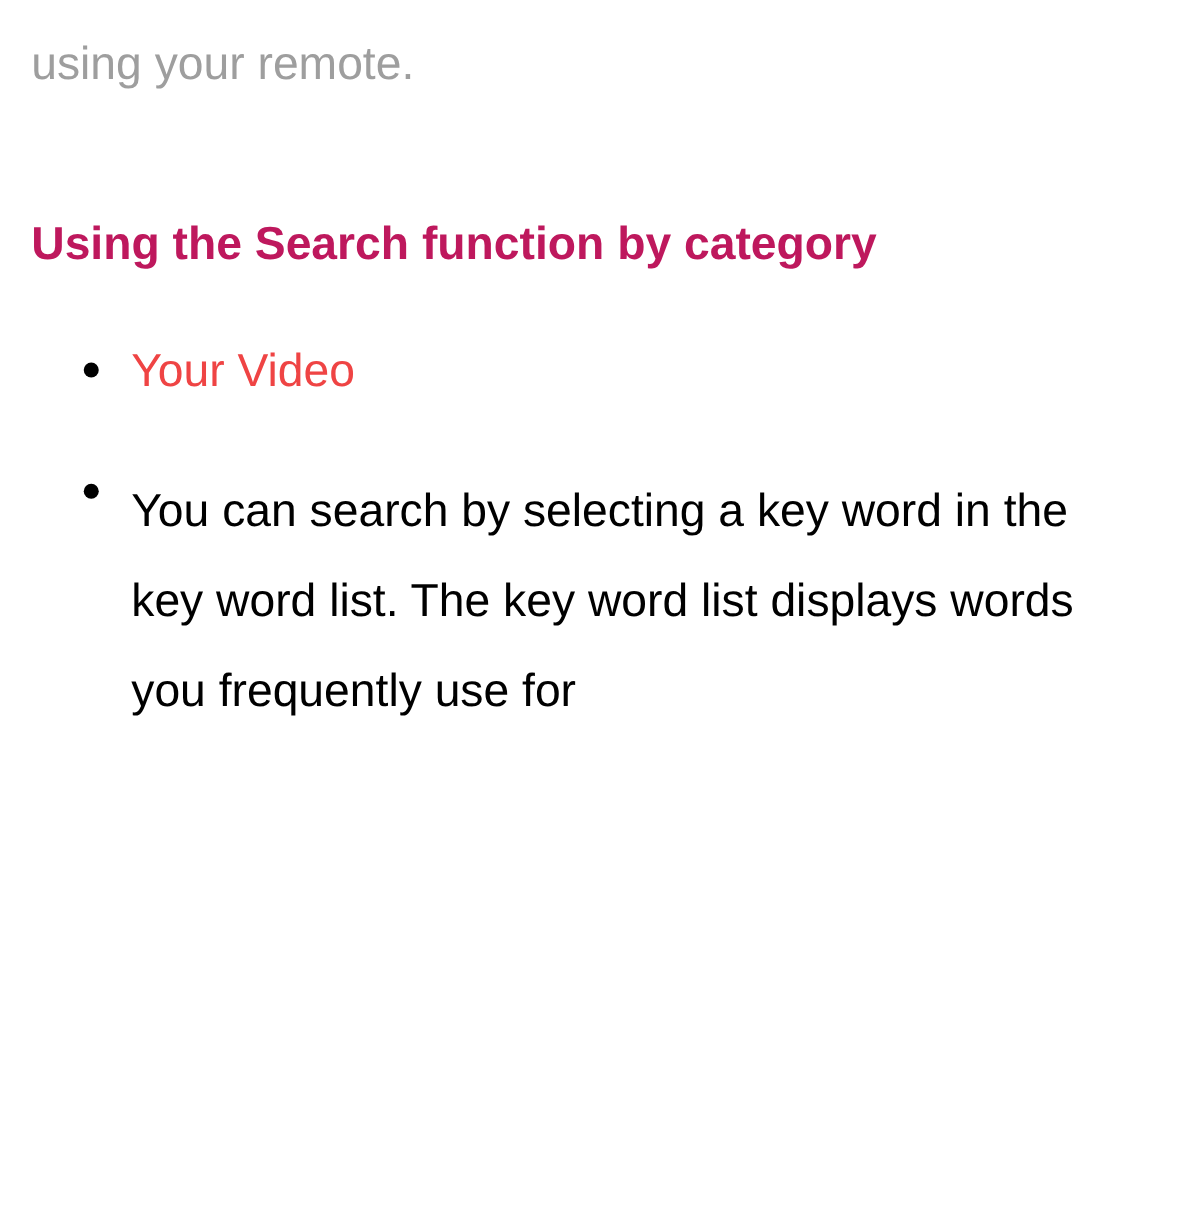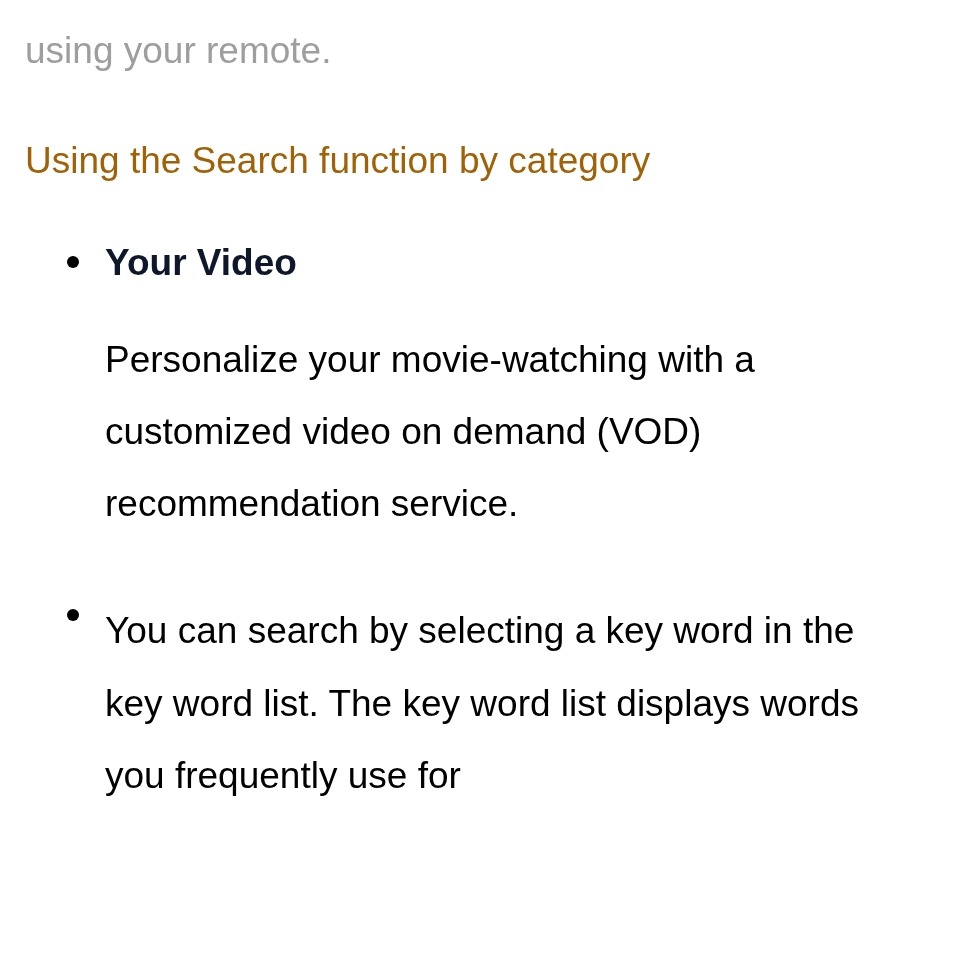--- a/index.html
+++ b/index.html
@@ -18,51 +18,51 @@
     .content {
       padding: 20px 25px 0 25px;
     }
     .remote-text {
       color: #9e9e9e;
       font-size: 37px;
       margin-top: 10px;
       letter-spacing: 0px;
     }
     .section-heading {
-      color: #a16207;
+      color: #be185d;
       font-size: 37px;
-      margin-top: 68px;
+      margin-top: 102px;
       margin-bottom: 60px;
       letter-spacing: 0px;
-      font-weight: 400;
+      font-weight: 700;
     }
     .bullet-list {
       list-style: none;
       padding-left: 0;
     }
     .bullet-item {
       margin-bottom: 55px;
       position: relative;
       padding-left: 80px;
     }
     .bullet-dot {
       position: absolute;
       left: 42px;
       top: 14px;
       width: 12px;
       height: 12px;
       background: #000000;
       border-radius: 50%;
     }
     .bullet-title {
-      color: #0f172a;
+      color: #ef4444;
       font-size: 37px;
       margin-bottom: 40px;
       letter-spacing: 0px;
-      font-weight: 700;
+      font-weight: 400;
       margin-top: 46px;
     }
     .bullet-body {
       color: #000000;
       font-size: 37px;
       line-height: 1.95;
       letter-spacing: 0px;
       font-weight: 400;
       padding-right: 10px;
     }
@@ -72,20 +72,19 @@
 
 <div class="content">
   <div class="remote-text">using your remote.</div>
 
   <h2 class="section-heading">Using the Search function by category</h2>
 
   <ul class="bullet-list">
     <li class="bullet-item">
       <span class="bullet-dot"></span>
       <div class="bullet-title">Your Video</div>
-      <div class="bullet-body">Personalize your movie-watching with a customized video on demand (VOD) recommendation service.</div>
     </li>
     <li class="bullet-item">
       <span class="bullet-dot"></span>
       <div class="bullet-body">You can search by selecting a key word in the key word list. The key word list displays words you frequently use for</div>
     </li>
   </ul>
 </div>
 
 </body></html>

